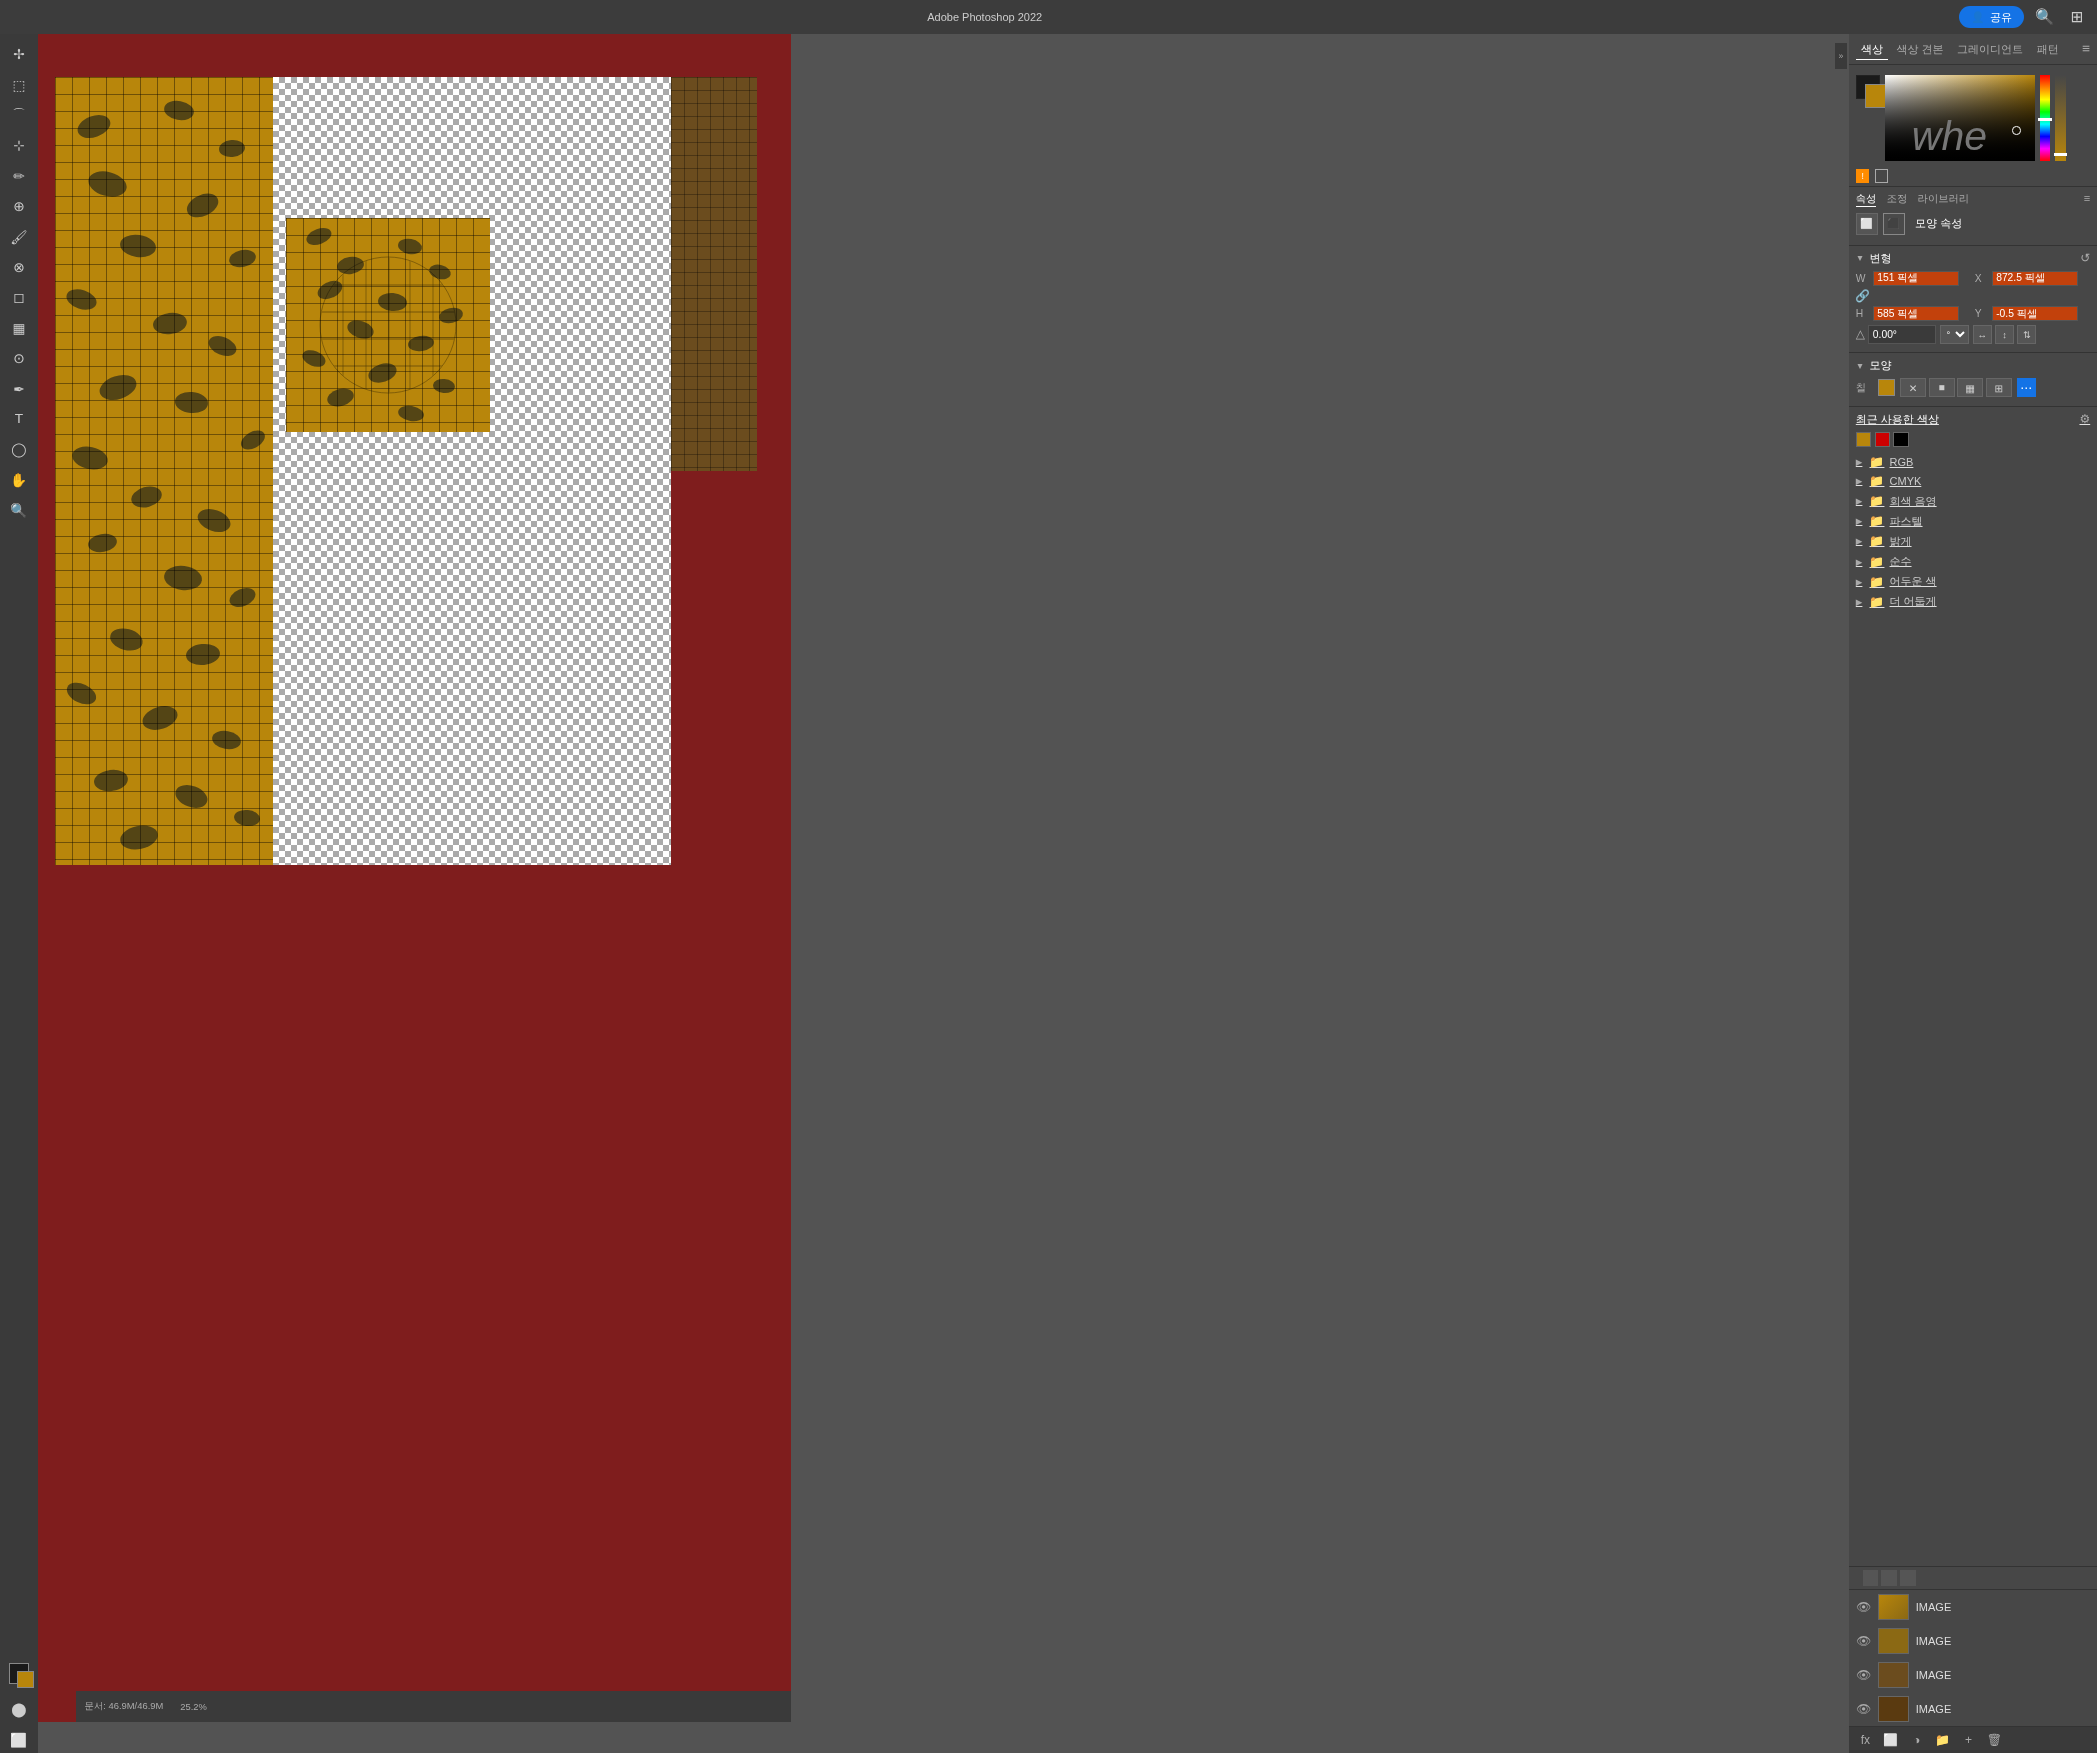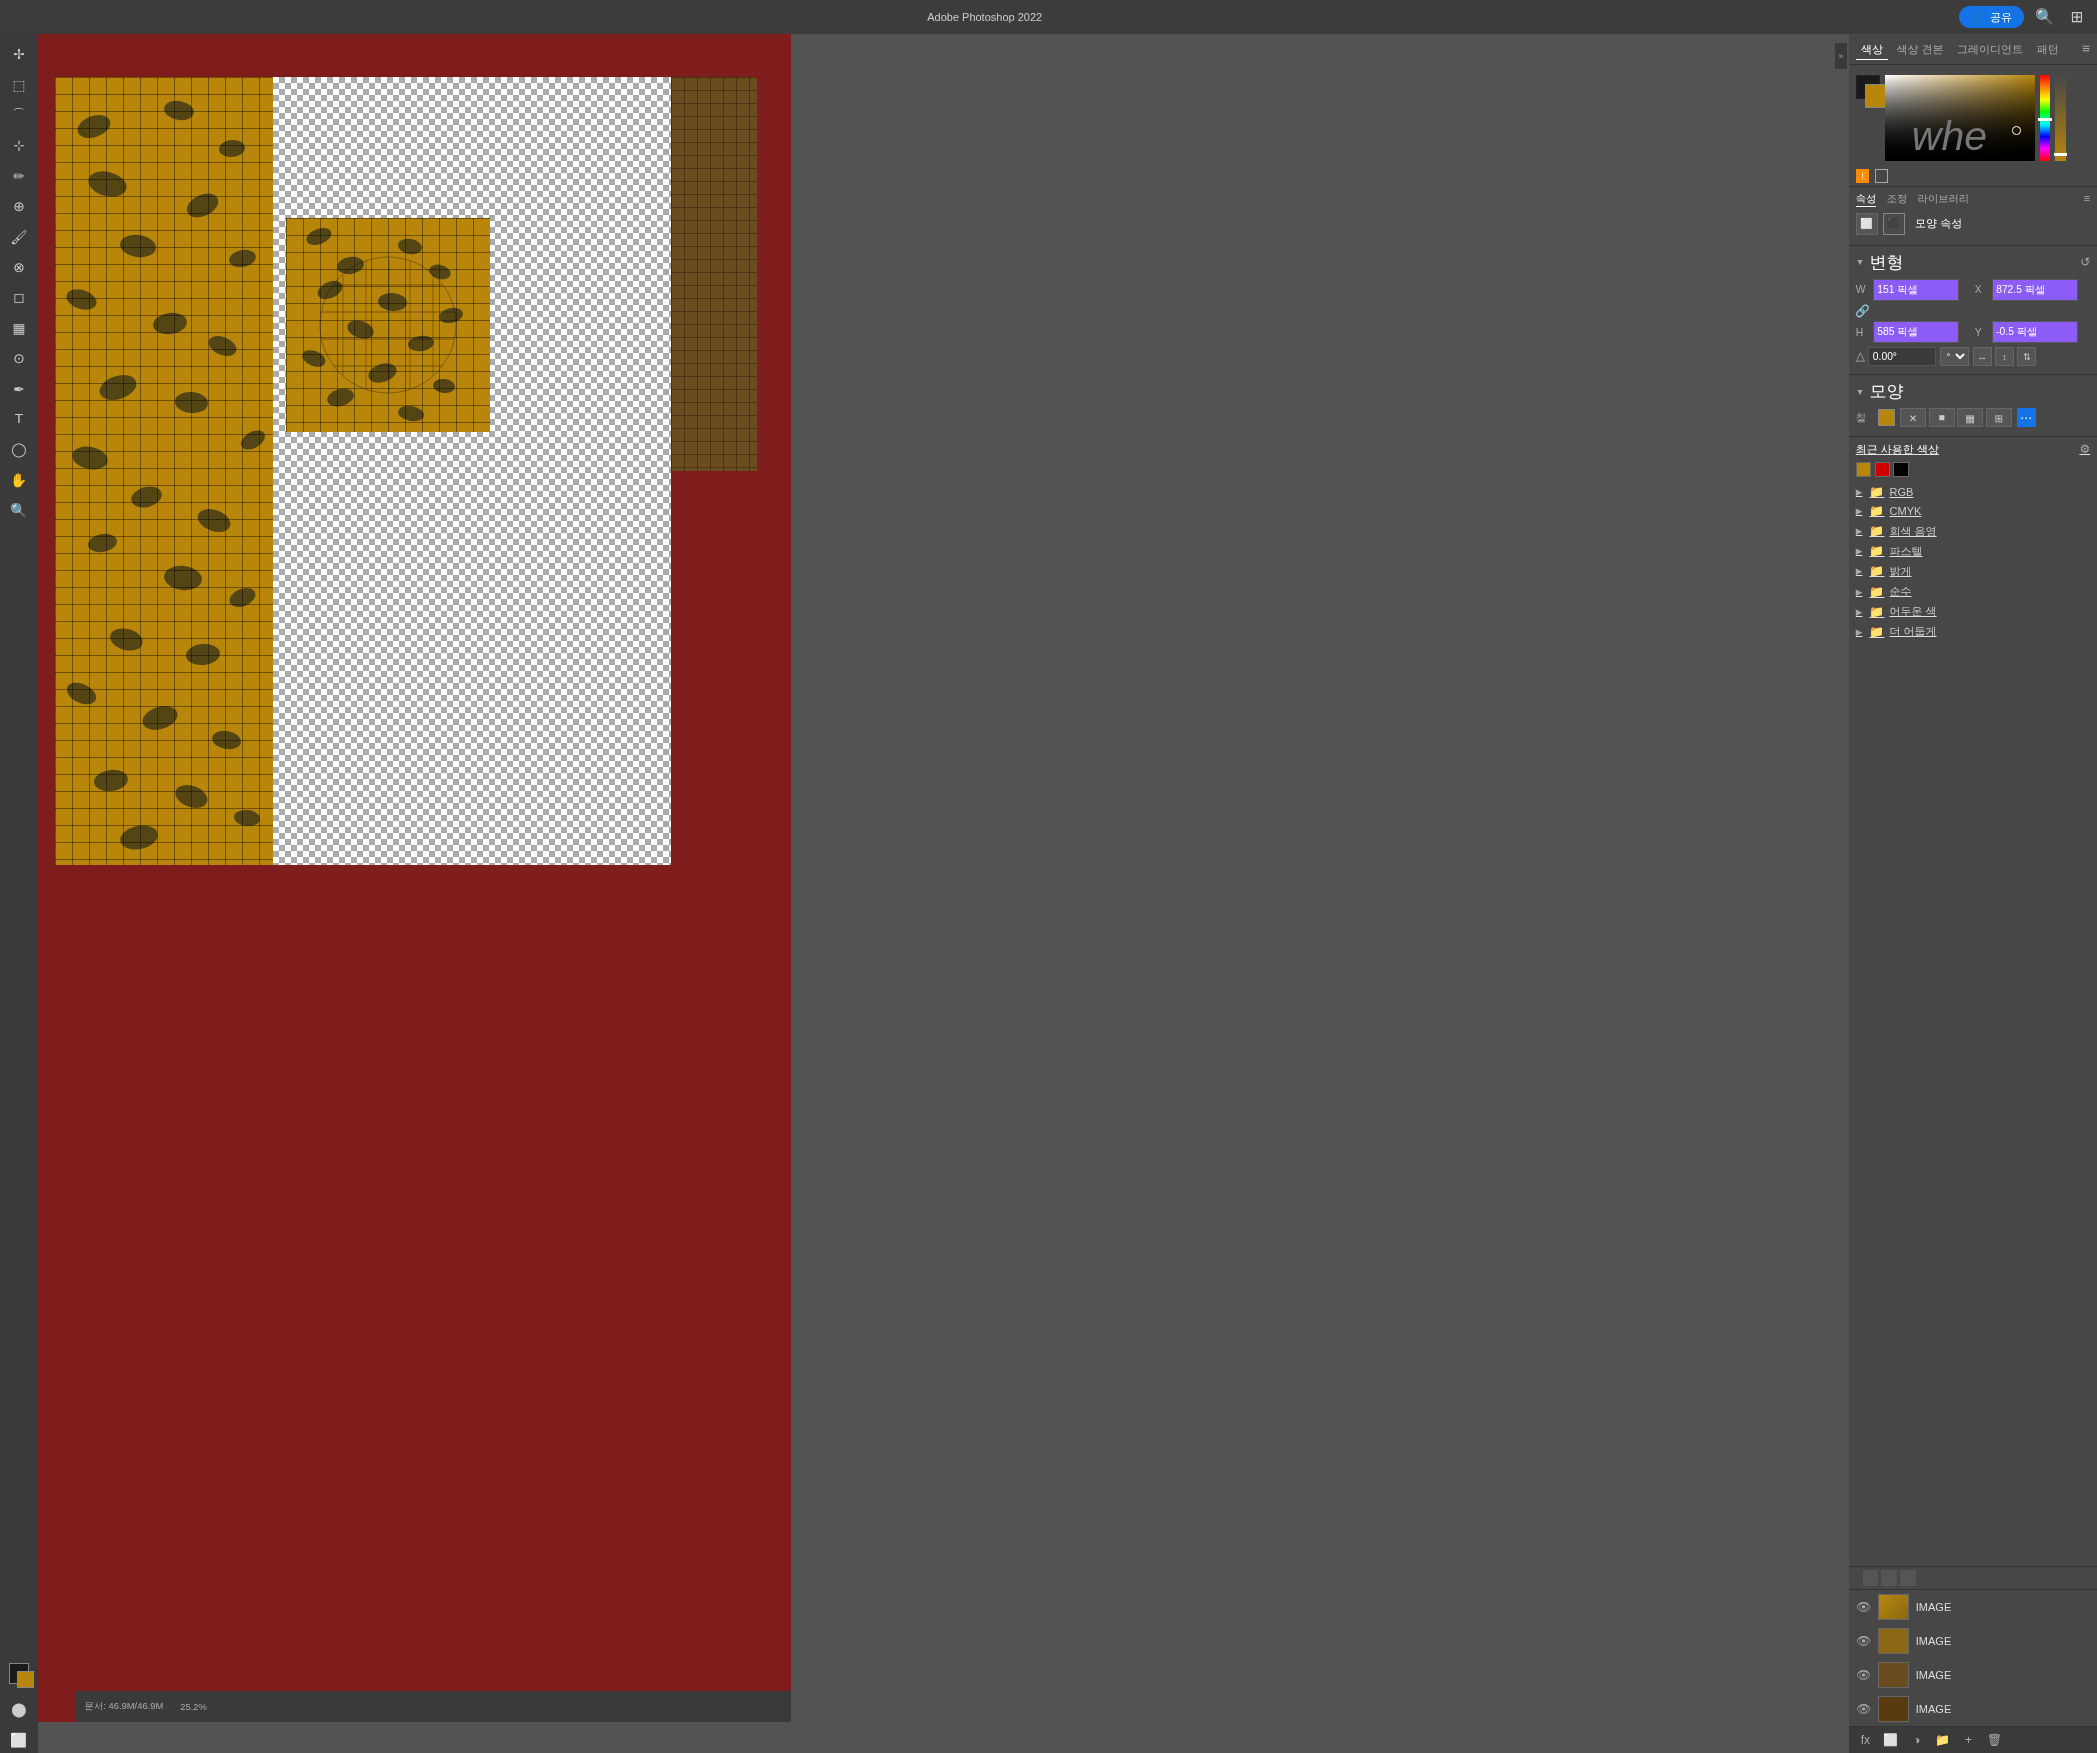--- a/index.html
+++ b/index.html
@@ -400,21 +400,21 @@
       justify-content: space-between;
       margin-bottom: 5.1px;
       cursor: pointer;
     }
     .section-header-left {
       display: flex;
       align-items: center;
       gap: 5.1px;
     }
     .section-title {
-      font-size: 17px;
+      font-size: 11px;
       color: #fff;
     }
     .chevron {
       font-size: 8.6px;
       color: #aaa;
     }
     .reset-icon {
       font-size: 12px;
       color: #aaa;
       cursor: pointer;
@@ -431,27 +431,27 @@
       display: flex;
       align-items: center;
       gap: 3.4px;
     }
     .field-label {
       font-size: 10.3px;
       color: #aaa;
       width: 13.7px;
     }
     .field-input {
-      background: #8b5cf6;
+      background: #c2410c;
       border: 0.9px solid #555;
       color: #fff;
       font-size: 10.3px;
       padding: 1.7px 3.4px;
       width: 86px;
-      height: 22px;
+      height: 15px;
     }
 
     .link-icon {
       width: 13.7px;
       height: 13.7px;
       display: flex;
       align-items: center;
       justify-content: center;
       font-size: 12px;
       color: #aaa;

